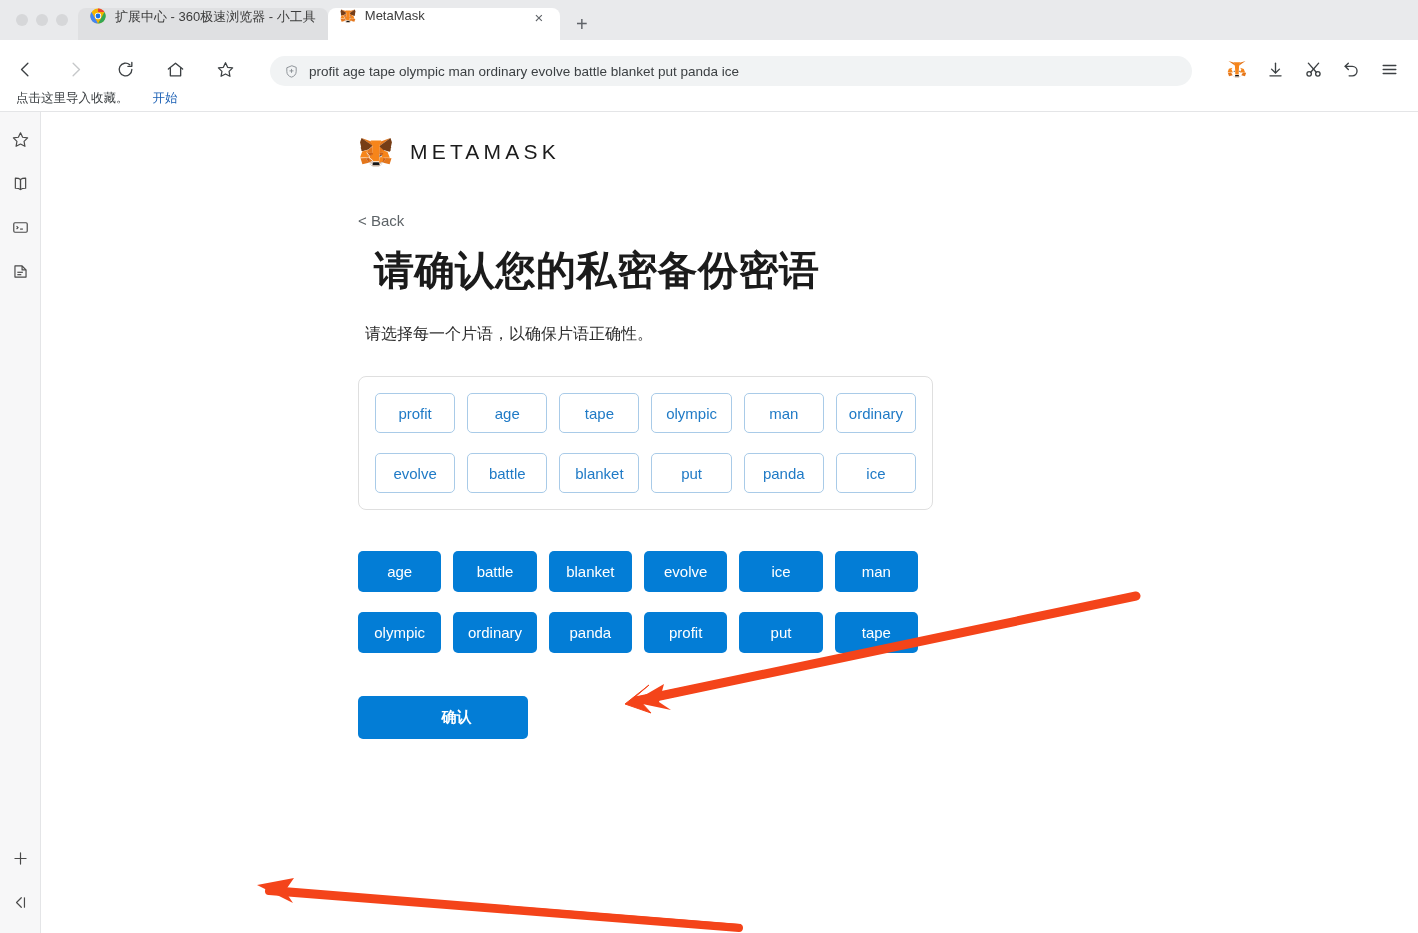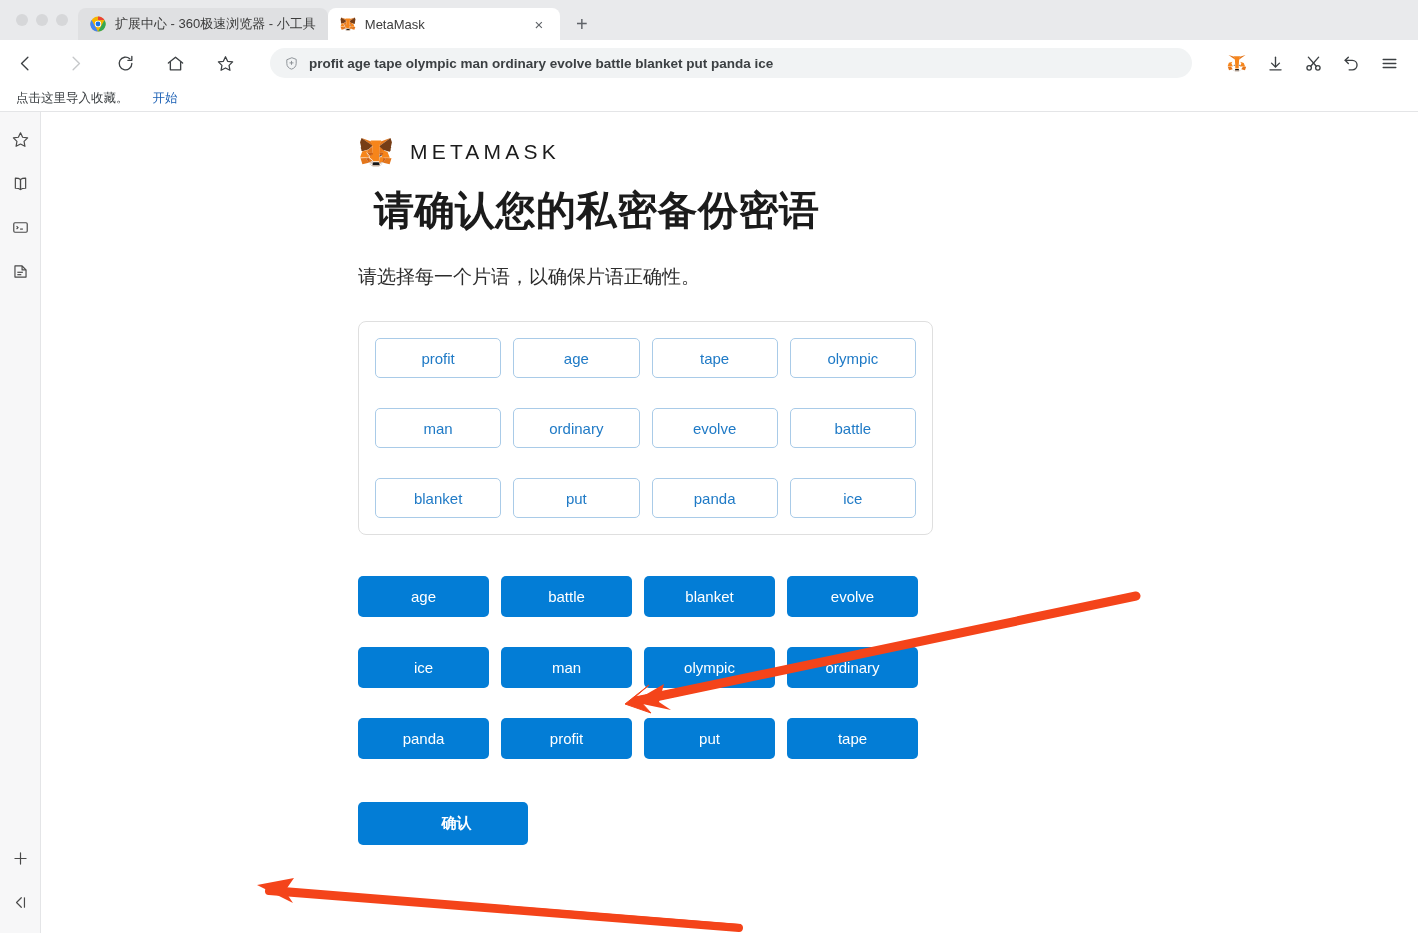--- a/index.html
+++ b/index.html
@@ -36,21 +36,20 @@
     padding: 0 10px 0 4px;
   }
   .light {
     width: 12px; height: 12px; border-radius: 50%;
     background: #d6d7d9;
   }
 
   .tab {
     height: 32px;
     display: flex;
-    align-items: center;
     gap: 9px;
     padding: 0 12px;
     border-radius: 8px 8px 0 0;
     font-size: 13px;
     color: #3c3c3c;
     white-space: nowrap;
     position: relative;
     max-width: 260px;
   }
   .tab.inactive { background: #dfe0e2; }
@@ -70,24 +69,23 @@
     display: flex; align-items: center; justify-content: center;
     color: #5f6368; font-size: 20px; line-height: 1;
     border-radius: 4px;
   }
 
   
   .toolbar {
     height: 46px;
     background: #ffffff;
     display: flex;
-    align-items: center;
+    align-items: flex-end;
     padding: 0 12px 0 8px;
     gap: 16px;
-    font-weight: bold;
   }
   .tb-btn {
     width: 34px; height: 34px;
     display: flex; align-items: center; justify-content: center;
     border-radius: 50%;
     color: #3c4043;
     flex: 0 0 34px;
   }
   .tb-btn.disabled { color: #c6c8ca; }
   .omnibox {
@@ -190,36 +188,37 @@
     margin-top: 14px;
     font-size: 40px;
     font-weight: 700;
     color: #1b1b1b;
     letter-spacing: 0.5px;
     margin-left: 16px;
   }
 
   .subtitle {
     margin-top: 26px;
-    font-size: 19px;
+    font-size: 16px;
     color: #2c2c2c;
+    margin-left: 7px;
   }
 
   .selected-box {
     margin-top: 31px;
     width: 575px;
     border: 1px solid #dfdfdf;
     border-radius: 8px;
     padding: 16px;
     background: #ffffff;
   }
   .grid4 {
     display: grid;
-    grid-template-columns: repeat(4, 1fr);
-    gap: 30px 12px;
+    grid-template-columns: repeat(6, 1fr);
+    gap: 20px 12px;
   }
   .chip {
     height: 40px;
     border: 1px solid #a9cbe8;
     border-radius: 5px;
     background: #ffffff;
     color: #1f7ac6;
     font-size: 15px;
     display: flex;
     align-items: center;
@@ -503,20 +502,21 @@
             <path d="M9.5 13l-.3-.2H6.8l-.3.2-.1 1.2.1-.1h3l.2.1z" fill="#161616"></path>
             <path d="M15 5.6l.5-2.2-.7-2-5.3 3.9 2 1.7 2.9.9.6-.7-.3-.2.4-.4-.3-.3.4-.3z" fill="#763d16"></path>
             <path d="M.5 3.4 1 5.6l-.3.2.4.3-.3.3.4.4-.3.2.6.7 2.9-.9 2-1.7L1.2 1.4z" fill="#763d16"></path>
             <path d="M13.4 7.9l-2.9-.9 1 1.3-1.2 2.5 1.7-.1h2.5z" fill="#f6851b"></path>
             <path d="M4.4 6.9l-2.9.9-1 2.8H3l1.7.1-1.2-2.5z" fill="#f6851b"></path>
             <path d="M9.5 8.5 9.7 4.9l.8-2.3H5.5l.8 2.3.2 3.6.1 1.1v2.7h2.8V9.6z" fill="#f6851b"></path>
           </svg>
           <span class="brand-word">METAMASK</span>
         </div>
 
+        <div class="back-link">&lt; Back</div>
 
         <h1 class="page-title">请确认您的私密备份密语</h1>
 
         <div class="subtitle">请选择每一个片语，以确保片语正确性。</div>
 
         <div class="selected-box">
           <div class="grid4" id="selected-grid">
               <div class="chip">profit</div>
               <div class="chip">age</div>
               <div class="chip">tape</div>

